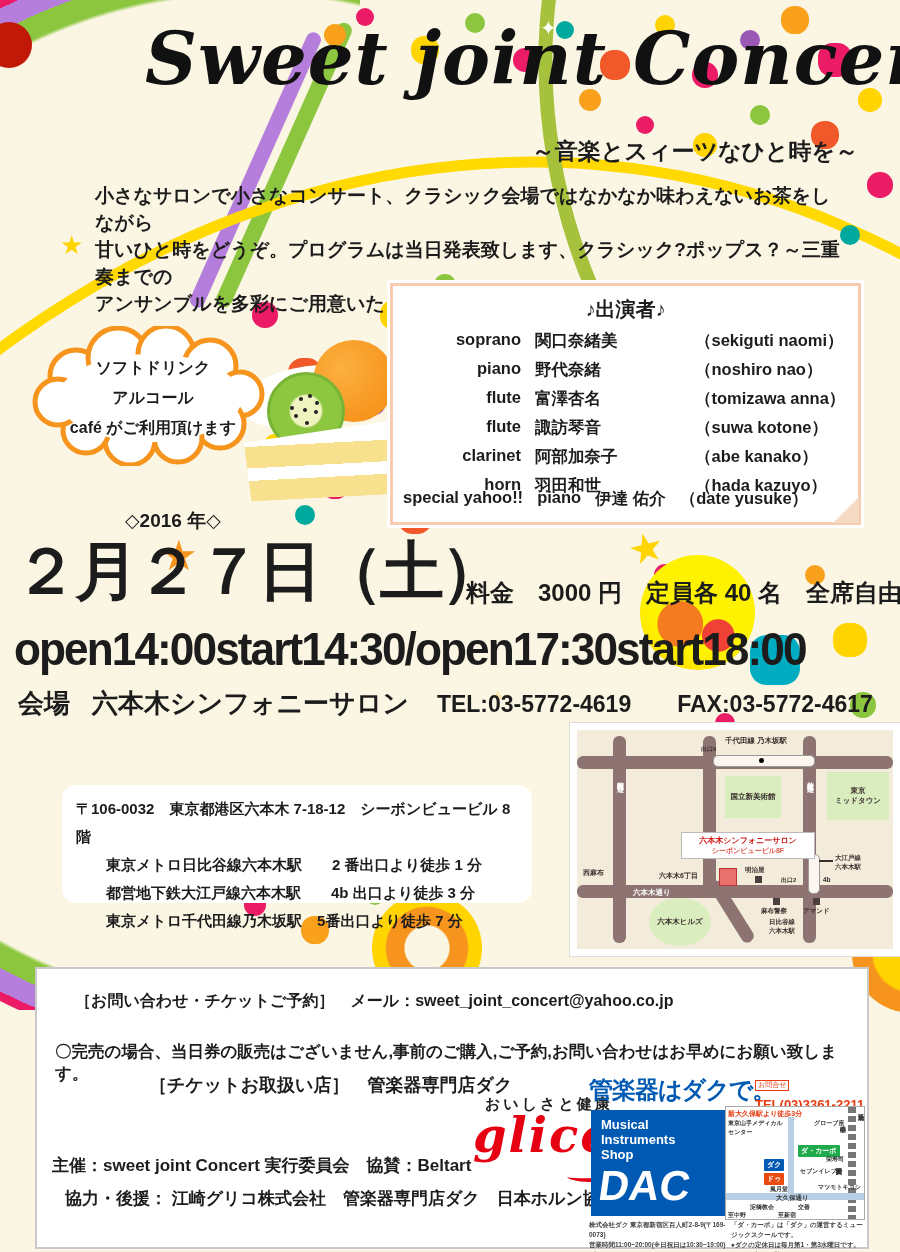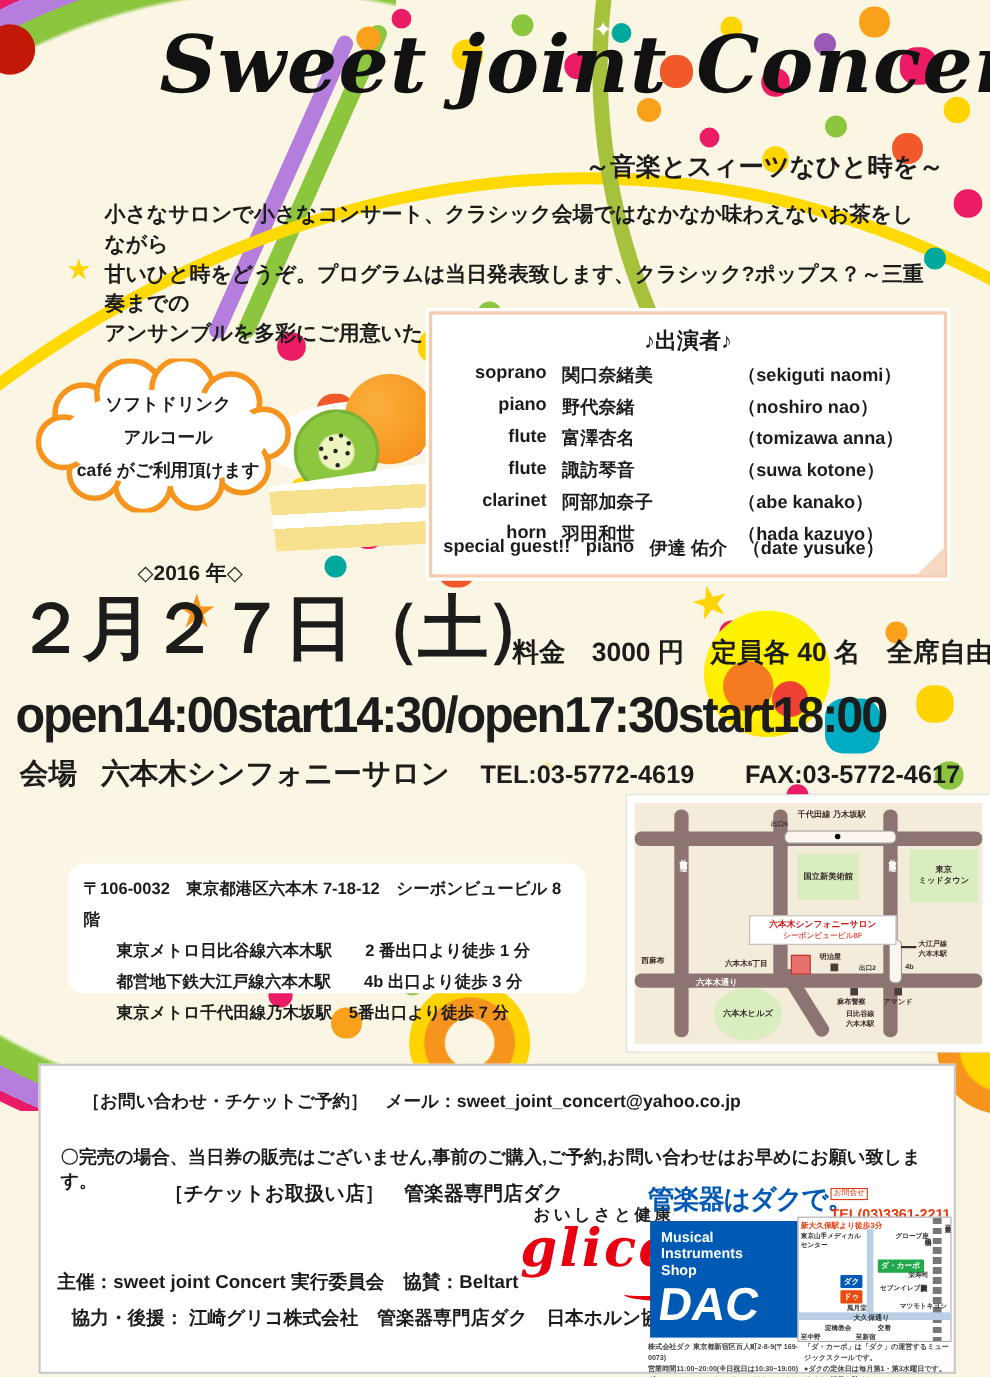--- a/index.html
+++ b/index.html
@@ -49,21 +49,21 @@
          font-style:italic;font-weight:bold;font-size:72px;letter-spacing:1px;color:#111;
          text-align:center;z-index:5;white-space:nowrap;}
   .subtitle{left:500px;top:136px;width:390px;font-size:23px;font-weight:bold;text-align:center;z-index:5;}
   .intro{left:95px;top:182px;width:745px;font-size:19px;font-weight:bold;line-height:27px;z-index:5;}
   .perfbox{left:390px;top:283px;width:465px;height:236px;background:#fff;border:3px solid #f8cbb0;
            box-shadow:0 0 0 3px #fff;z-index:6;}
   .perfbox .fold{position:absolute;right:-1px;bottom:-1px;width:0;height:0;border-style:solid;
            border-width:0 0 26px 26px;border-color:transparent transparent #f6d9c2 transparent;}
   .perf-head{position:absolute;left:0;top:10px;width:100%;text-align:center;font-size:20px;font-weight:bold;}
   .perf-row{position:absolute;left:0;width:100%;display:grid;grid-template-columns:118px 160px auto;
-            font-size:16.5px;font-weight:bold;}
+            font-size:16.5px;font-weight:bold;padding-left:24px;}
   .perf-row .r{text-align:right;padding-right:14px;}
   .perf-special{position:absolute;left:10px;bottom:12px;width:100%;font-size:16.5px;font-weight:bold;
             display:flex;gap:14px;white-space:nowrap;}
   .bubble{left:28px;top:326px;width:250px;height:140px;z-index:4;}
   .bubble .t{position:absolute;width:100%;text-align:center;font-size:16px;font-weight:bold;}
   .cake{left:235px;top:328px;width:175px;height:180px;z-index:2;}
   .cream{position:absolute;left:5px;top:38px;width:140px;height:62px;background:#fff;border-radius:50%;transform:rotate(-8deg);}
   .orangefruit{position:absolute;left:78px;top:12px;width:82px;height:82px;border-radius:50%;
        background:radial-gradient(circle at 35% 35%,#fbb040,#f7941d 72%);}
   .kiwi{position:absolute;left:32px;top:44px;width:72px;height:72px;border-radius:50%;border:3px solid #79b335;
@@ -227,21 +227,21 @@
         <span class="r">clarinet</span>
         <span>阿部加奈子</span>
         <span>（abe kanako）</span>
       </div>
     <div class="perf-row" style="top:189px;">
         <span class="r">horn</span>
         <span>羽田和世</span>
         <span>（hada kazuyo）</span>
       </div>
     <div class="perf-special">
-      <span>special guest!!</span>
+      <span>special yahoo!!</span>
       <span>piano</span>
       <span>伊達 佑介</span>
       <span>（date yusuke）</span>
     </div>
     <div class="fold"></div>
   </div>
 
   <div class="abs year">◇2016 年◇</div>
   <div class="abs bigdate">２月２７日（土）</div>
   <div class="abs fee">料金　3000 円　定員各 40 名　全席自由</div>

